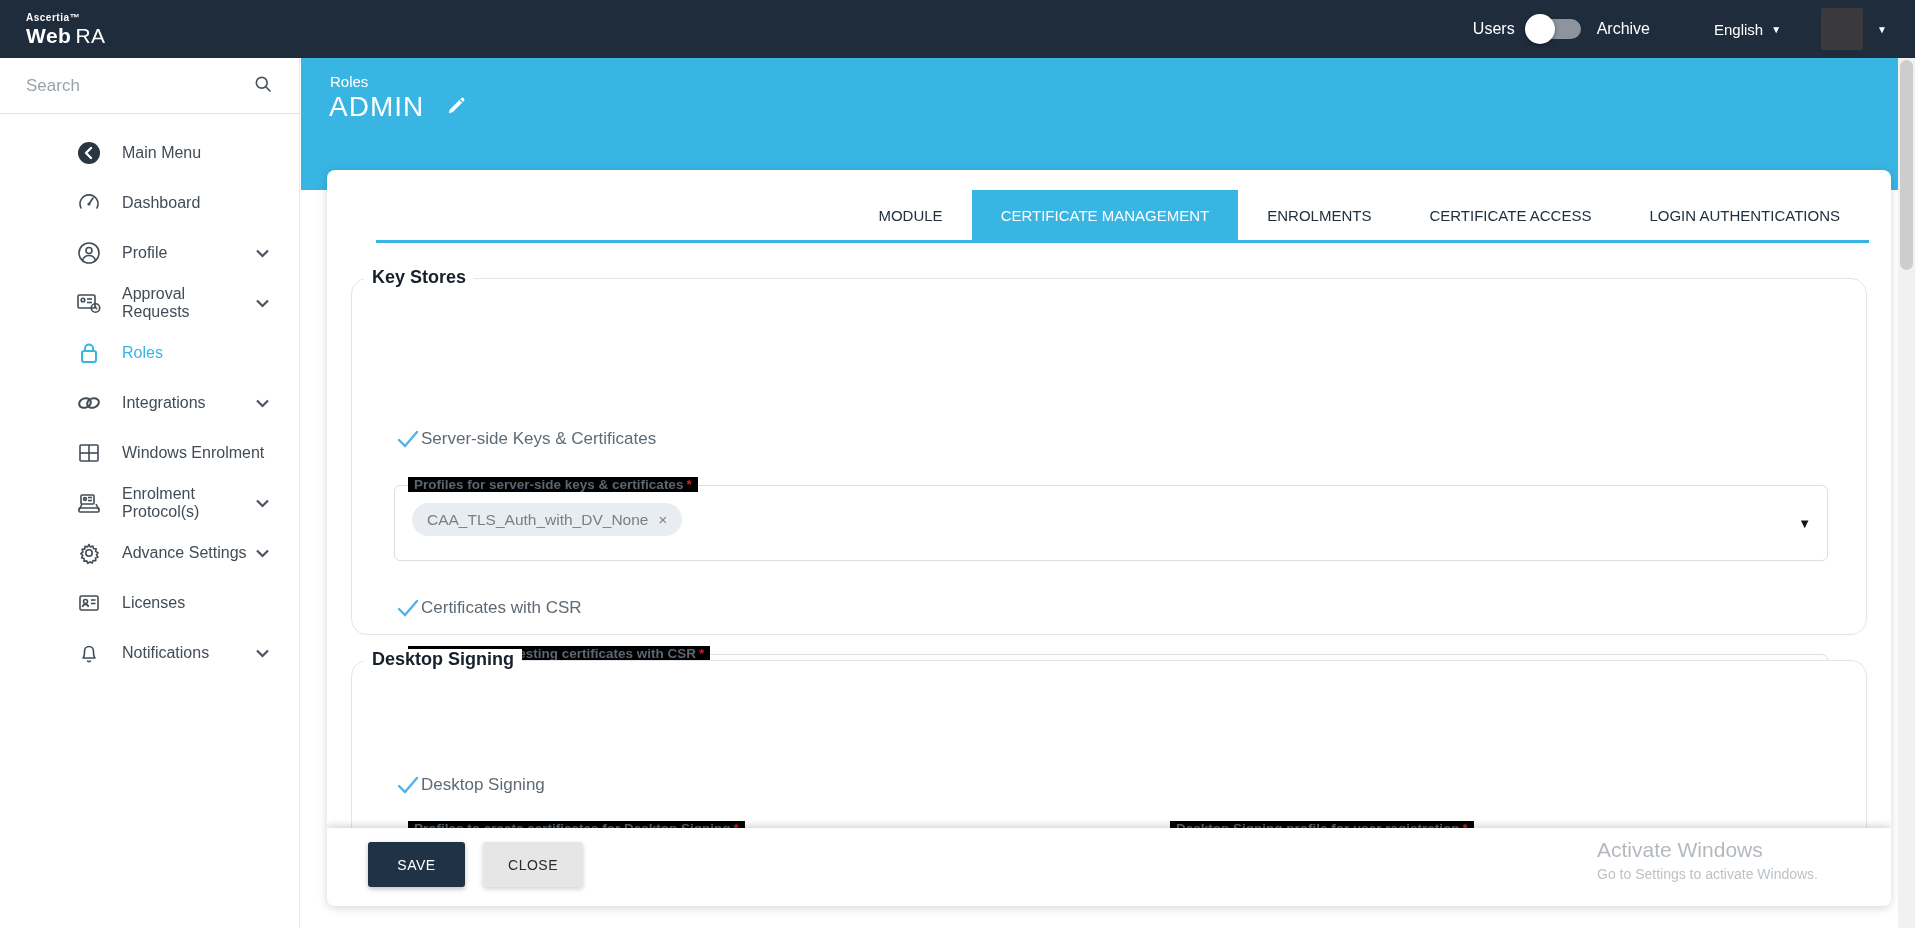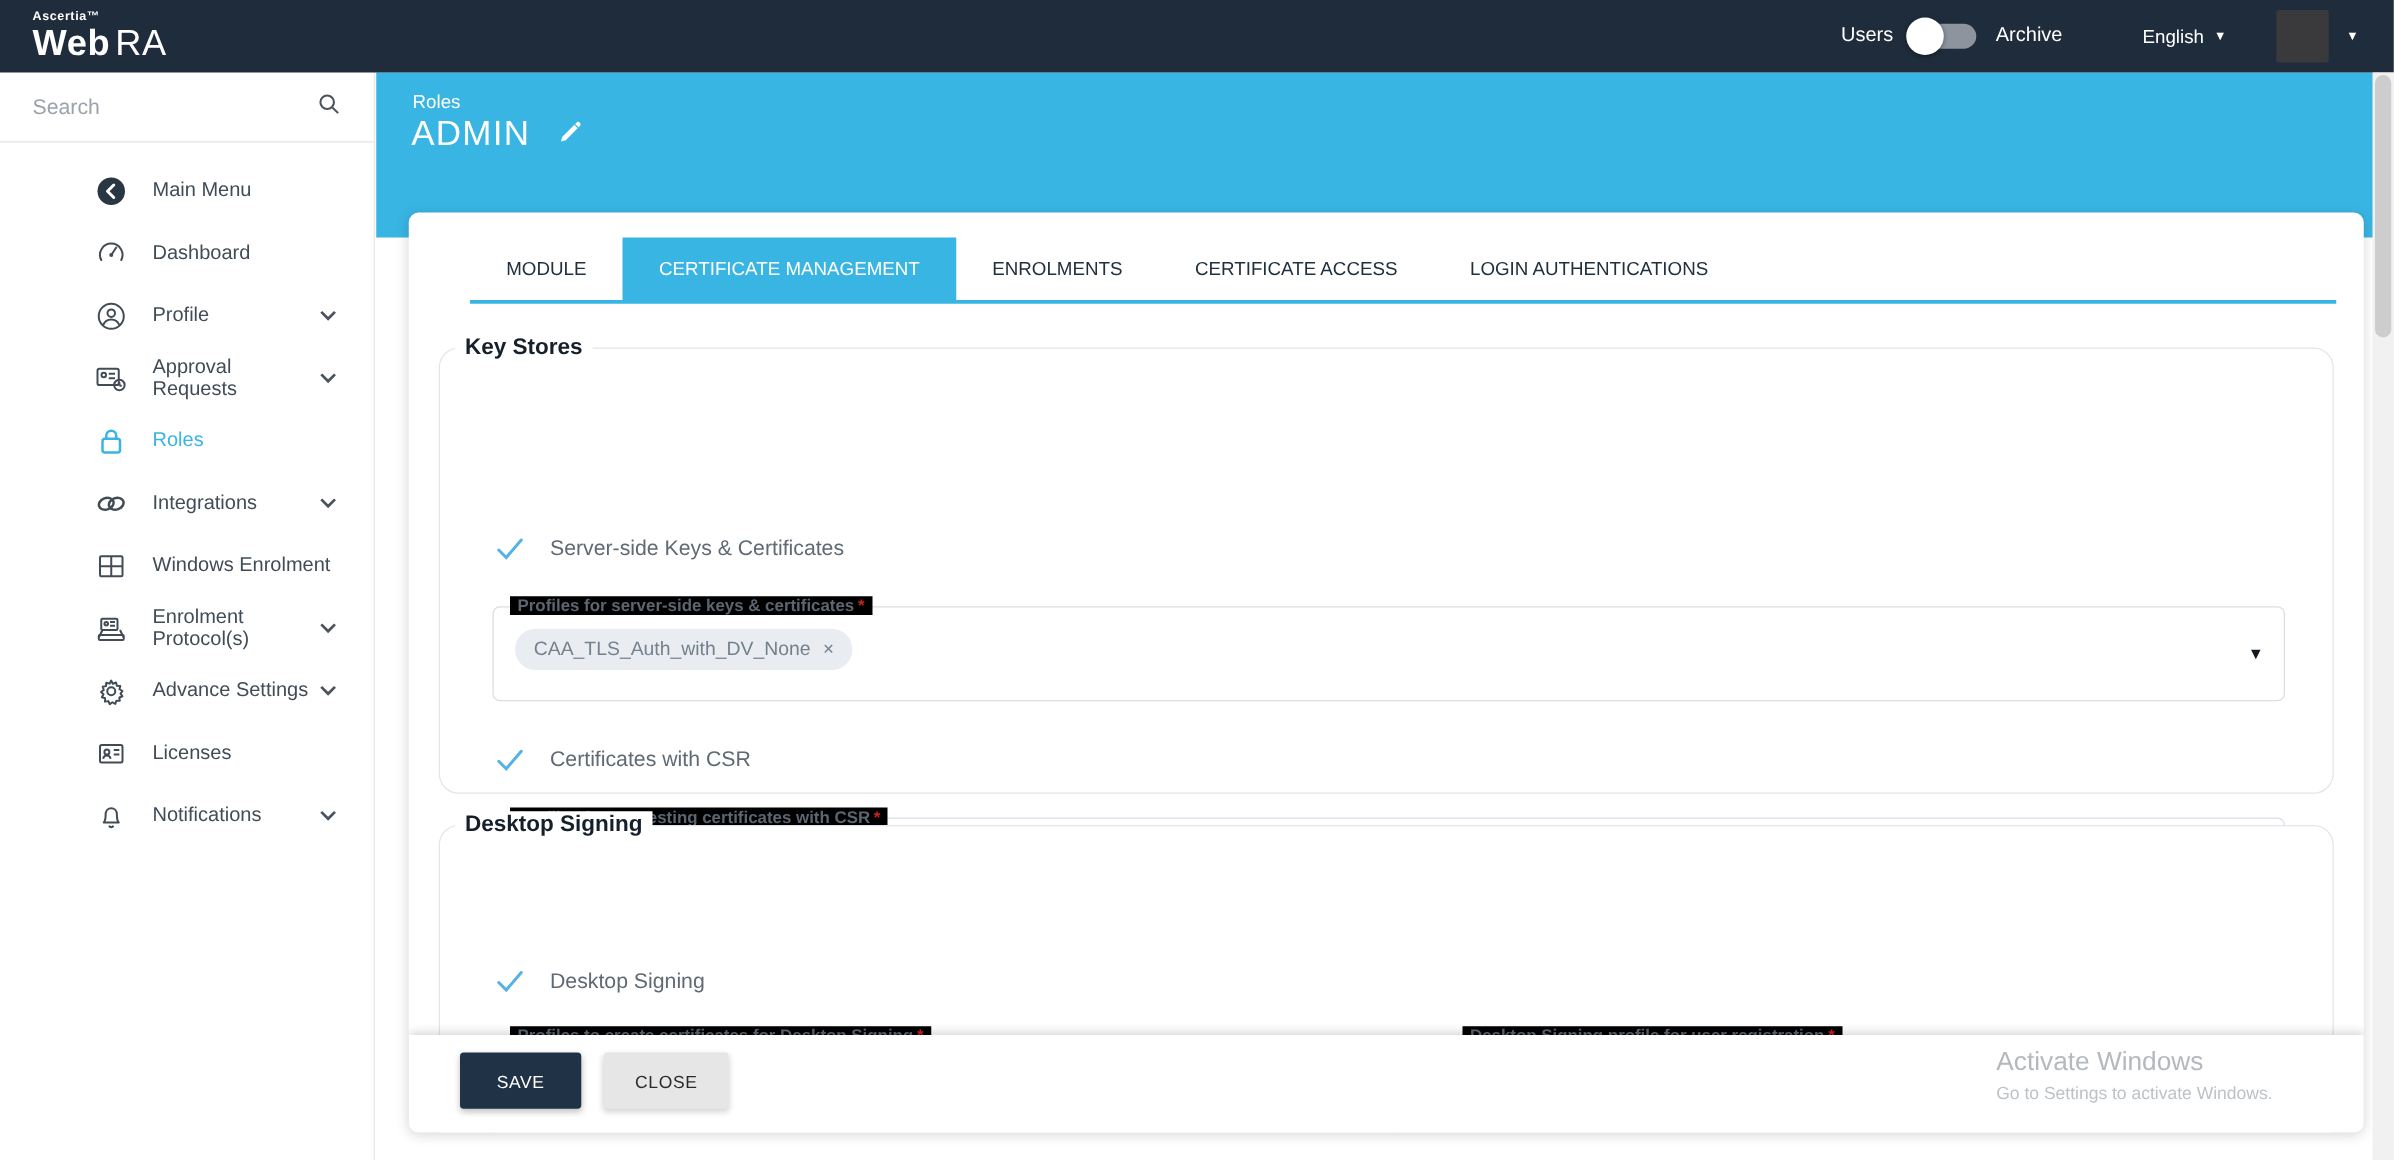--- a/index.html
+++ b/index.html
@@ -2,21 +2,21 @@
 <html><head>
 <meta charset="utf-8">
 <style>
   * { margin:0; padding:0; box-sizing:border-box; }
   html,body { width:1915px; height:928px; overflow:hidden; font-family:"Liberation Sans", sans-serif; background:#fff; }
 
   
   .topbar { position:absolute; left:0; top:0; width:1915px; height:58px; background:#1f2c3b; z-index:40; display:flex; align-items:center; }
   .brand { margin-left:26px; color:#fff; line-height:1; }
   .brand .small { font-size:10px; letter-spacing:.5px; font-weight:700; display:block; margin-bottom:2px; }
-  .brand .big { font-size:29px; font-weight:700; letter-spacing:.5px; }
+  .brand .big { font-size:21px; font-weight:700; letter-spacing:.5px; }
   .brand .big .light { font-weight:300; margin-left:4px; }
   .topbar-right { margin-left:auto; margin-right:28px; display:flex; align-items:center; color:#fff; }
   .live-label { font-size:16px; margin-right:14px; }
   .toggle { position:relative; width:52px; height:20px; background:#8d949d; border-radius:10px; margin-right:16px; cursor:pointer; }
   .toggle .knob { position:absolute; left:-4px; top:-5px; width:30px; height:30px; background:#fff; border-radius:50%; box-shadow:0 1px 4px rgba(0,0,0,.4); }
   .archive-label { font-size:16px; margin-right:64px;text-align:center; }
   .lang { font-size:15px; margin-right:10px; display:flex; align-items:center; gap:8px; cursor:pointer; }
   .caret-down { font-size:10px; }
   .avatar { width:42px; height:42px; background:#3a3a3c; border-radius:2px; margin:0 14px 0 30px; }
   .user-caret { font-size:10px; cursor:pointer; }
@@ -39,31 +39,31 @@
   
   .main { position:absolute; left:301px; top:58px; width:1614px; height:870px; background:#fff; }
   .hero { position:absolute; left:0; top:0; width:1598px; height:132px; background:#39b5e3; }
   .hero .crumb { position:absolute; left:29px; top:15px; color:#fff; font-size:15px; }
   .hero .title-row { position:absolute; left:28px; top:33px; display:flex; align-items:center; gap:22px; }
   .hero .title { color:#fff; font-size:28px; font-weight:400; letter-spacing:1px; }
 
   .card { position:absolute; left:26px; top:112px; width:1564px; height:736px; background:#fff; border-radius:8px; box-shadow:0 2px 10px rgba(0,0,0,.16); overflow:hidden; }
 
   
-  .tabbar { position:absolute; left:49px; top:20px; right:22px; height:53px; border-bottom:3px solid #39b5e3; display:flex; }
+  .tabbar { position:absolute; left:49px; top:20px; right:22px; height:53px; border-bottom:3px solid #39b5e3; display:flex;justify-content:flex-end; }
   .tab { height:50px; display:inline-flex; align-items:center; padding:0 29px; font-size:15px; color:#22303e; cursor:pointer; white-space:nowrap; }
   .tab.active { background:#39b5e3; color:#fff; }
 
   
   .secbox { position:absolute; border:1px solid #e2e6ea; border-radius:16px; background:#fff; }
   .secbox > .seclegend { position:absolute; top:-12px; left:12px; background:#fff; padding:0 8px; font-size:18px; font-weight:700; color:#16202b; }
   .box-keystores { left:24px; top:108px; width:1516px; height:357px; }
   .box-desktop { left:24px; top:490px; width:1516px; height:340px; }
 
-  .checkrow { position:absolute; display:flex; align-items:center; gap:20px; }
+  .checkrow { position:absolute; display:flex; align-items:center; gap:1px; }
   .checkmark { width:24px; height:24px; }
   .checklabel { font-size:17px; color:#5f6a74; }
 
   .fieldset { position:absolute; border:1px solid #d9dee3; border-radius:6px; background:#fff; }
   .fieldset .flabel { position:absolute; top:-9px; left:13px; background:#000000; padding:0 6px; font-size:13.5px; font-weight:700; color:#5b6670; white-space:nowrap; }
   .fieldset .flabel .req { color:#c22; margin-left:3px; }
   .chip { position:absolute; left:17px; top:17px; height:33px; background:#e9edf2; border-radius:17px; display:inline-flex; align-items:center; padding:0 15px; font-size:15.5px; color:#74808c; gap:10px; }
   .chip .chip-x { font-size:15px; cursor:pointer; color:#74808c; }
   .dd-caret { position:absolute; right:16px; top:50%; transform:translateY(-50%); font-size:13px; color:#101820; cursor:pointer; }
   .fs1 { left:42px; top:206px; width:1434px; height:76px; }

